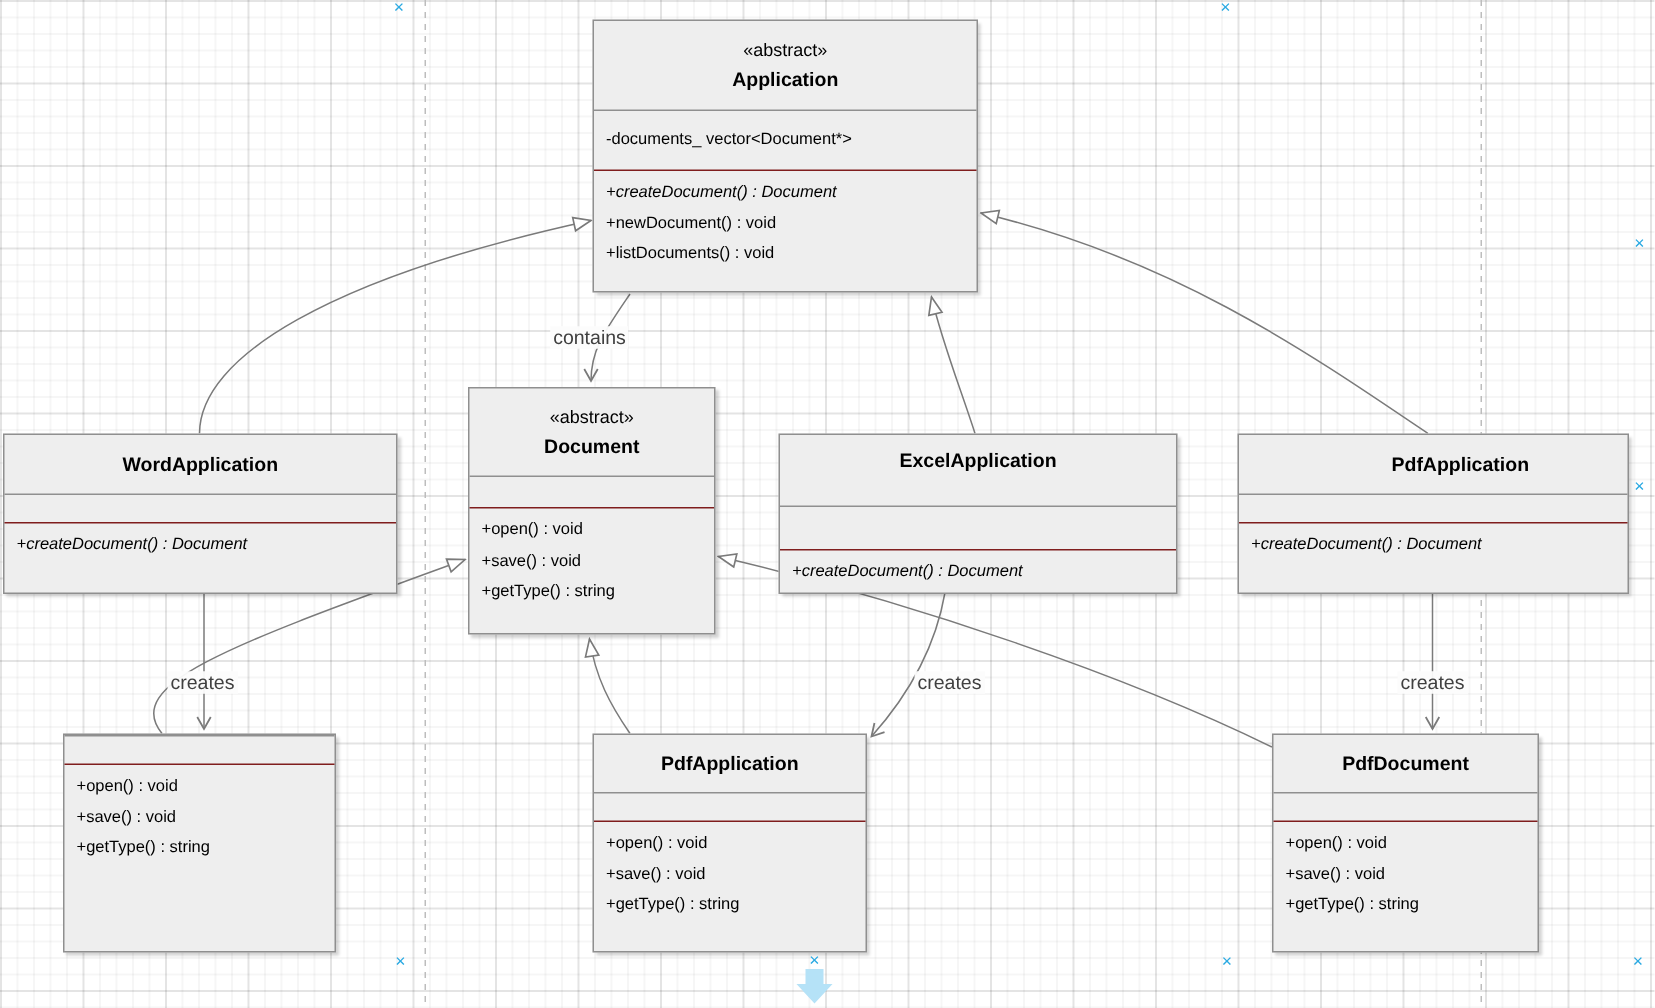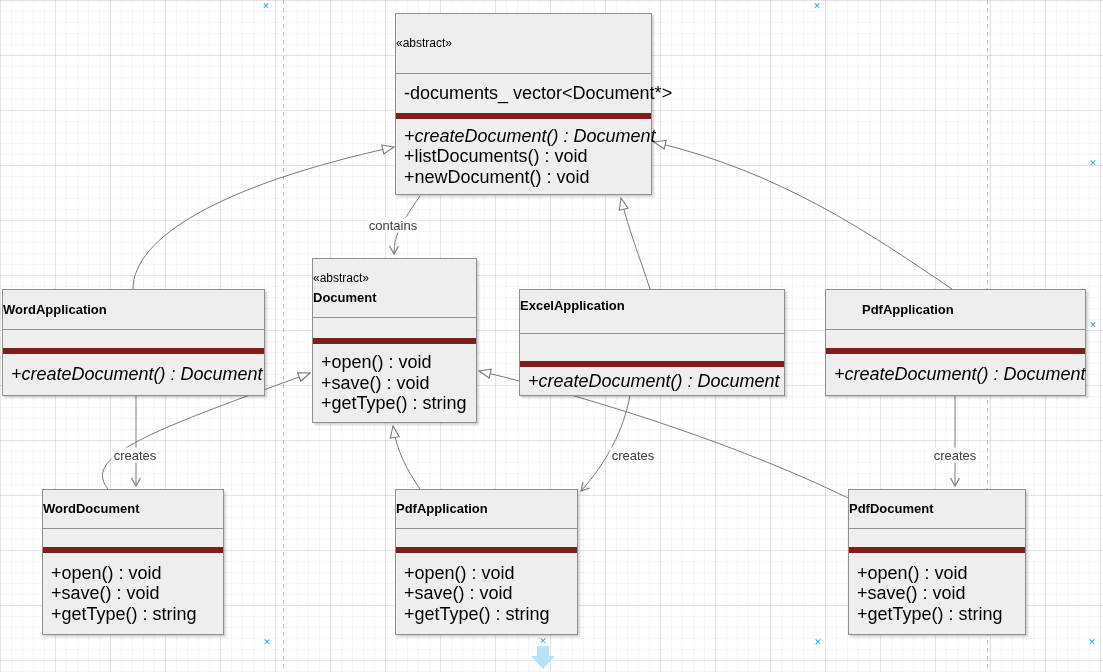--- a/index.html
+++ b/index.html
@@ -9,26 +9,26 @@
     background-image:
       linear-gradient(rgba(0,0,0,0.075) 1px, transparent 1px),
       linear-gradient(90deg, rgba(0,0,0,0.075) 1px, transparent 1px),
       linear-gradient(rgba(0,0,0,0.035) 1px, transparent 1px),
       linear-gradient(90deg, rgba(0,0,0,0.035) 1px, transparent 1px);
     background-size:55px 55px,55px 55px,11px 11px,11px 11px;}
   svg.edges{position:absolute;left:0;top:0;z-index:2;}
   .uml-class{position:absolute;z-index:3;background:#eeeeee;border:1px solid #8f8f8f;
     box-shadow:2px 2px 2px rgba(0,0,0,0.18);display:flex;flex-direction:column;color:#000;}
   .sec{box-sizing:border-box;}
-  .title{display:flex;flex-direction:column;justify-content:center;text-align:left;}
+  .title{display:flex;flex-direction:column;justify-content:center;text-align:center;}
   .stereo{font-size:12px;line-height:19px;}
   .cname{font-size:13px;font-weight:bold;line-height:20px;}
   .attrs{border-top:1px solid #8f8f8f;display:flex;flex-direction:column;justify-content:center;padding:0 8px;}
-  .methods{border-top:6px solid #7f1d1d;flex:1;display:flex;flex-direction:column;justify-content:center;padding:4px 8px;}
-  .line{font-size:18px;line-height:20.5px;white-space:nowrap;}
+  .methods{border-top:1px solid #7f1d1d;flex:1;display:flex;flex-direction:column;justify-content:flex-start;padding:4px 8px;}
+  .line{font-size:11px;line-height:20.5px;white-space:nowrap;}
   .italic{font-style:italic;}
   .edge-label{position:absolute;z-index:4;transform:translate(-50%,-50%);
     background:rgba(252,252,252,0.95);padding:0 2px;font-size:13px;color:#404040;}
   .xmark{position:absolute;z-index:5;transform:translate(-50%,-50%);
     color:#29a9e2;font-size:9px;font-weight:bold;font-family:"DejaVu Sans",sans-serif;}
 </style>
 </head>
 <body>
 
 <div class="canvas">
@@ -56,28 +56,29 @@
     <path d="M136,395 L136,486" stroke="#7a7a7a" fill="none" marker-end="url(#vee)"></path>
     <path d="M630,395 C624,430 606,463 581,491" stroke="#7a7a7a" fill="none" marker-end="url(#vee)"></path>
     <path d="M955,395 L955,486" stroke="#7a7a7a" fill="none" marker-end="url(#vee)"></path>
 
     <polygon points="537,646 549,646 549,656 555,656 543,669 531,656 537,656" fill="#b5e2f7"></polygon>
   </svg>
 
   <div class="uml-class" style="left:395px;top:13px;width:255px;height:180px;">
     <div class="sec title" style="height:59px;">
       <div class="stereo">«abstract»</div>
+      <div class="cname">Application</div>
     </div>
     <div class="sec attrs" style="height:40px;">
       <div class="line">-documents_ vector&lt;Document*&gt;</div>
     </div>
     <div class="sec methods">
       <div class="line italic">+createDocument() : Document</div>
+      <div class="line">+newDocument() : void</div>
       <div class="line">+listDocuments() : void</div>
-      <div class="line">+newDocument() : void</div>
     </div>
   </div>
 
   <div class="uml-class" style="left:312px;top:258px;width:163px;height:163px;">
     <div class="sec title" style="height:58px;">
       <div class="stereo">«abstract»</div>
       <div class="cname">Document</div>
     </div>
     <div class="sec attrs" style="height:21px;"></div>
     <div class="sec methods">
@@ -111,23 +112,20 @@
     <div class="sec title" style="height:39px;padding-left:36px;">
       <div class="cname">PdfApplication</div>
     </div>
     <div class="sec attrs" style="height:19px;"></div>
     <div class="sec methods">
       <div class="line italic">+createDocument() : Document</div>
     </div>
   </div>
 
   <div class="uml-class" style="left:42px;top:489px;width:180px;height:144px;">
-    <div class="sec title" style="height:38px;">
-      <div class="cname">WordDocument</div>
-    </div>
     <div class="sec attrs" style="height:19px;"></div>
     <div class="sec methods">
       <div class="line">+open() : void</div>
       <div class="line">+save() : void</div>
       <div class="line">+getType() : string</div>
     </div>
   </div>
 
   <div class="uml-class" style="left:395px;top:489px;width:181px;height:144px;">
     <div class="sec title" style="height:38px;">

